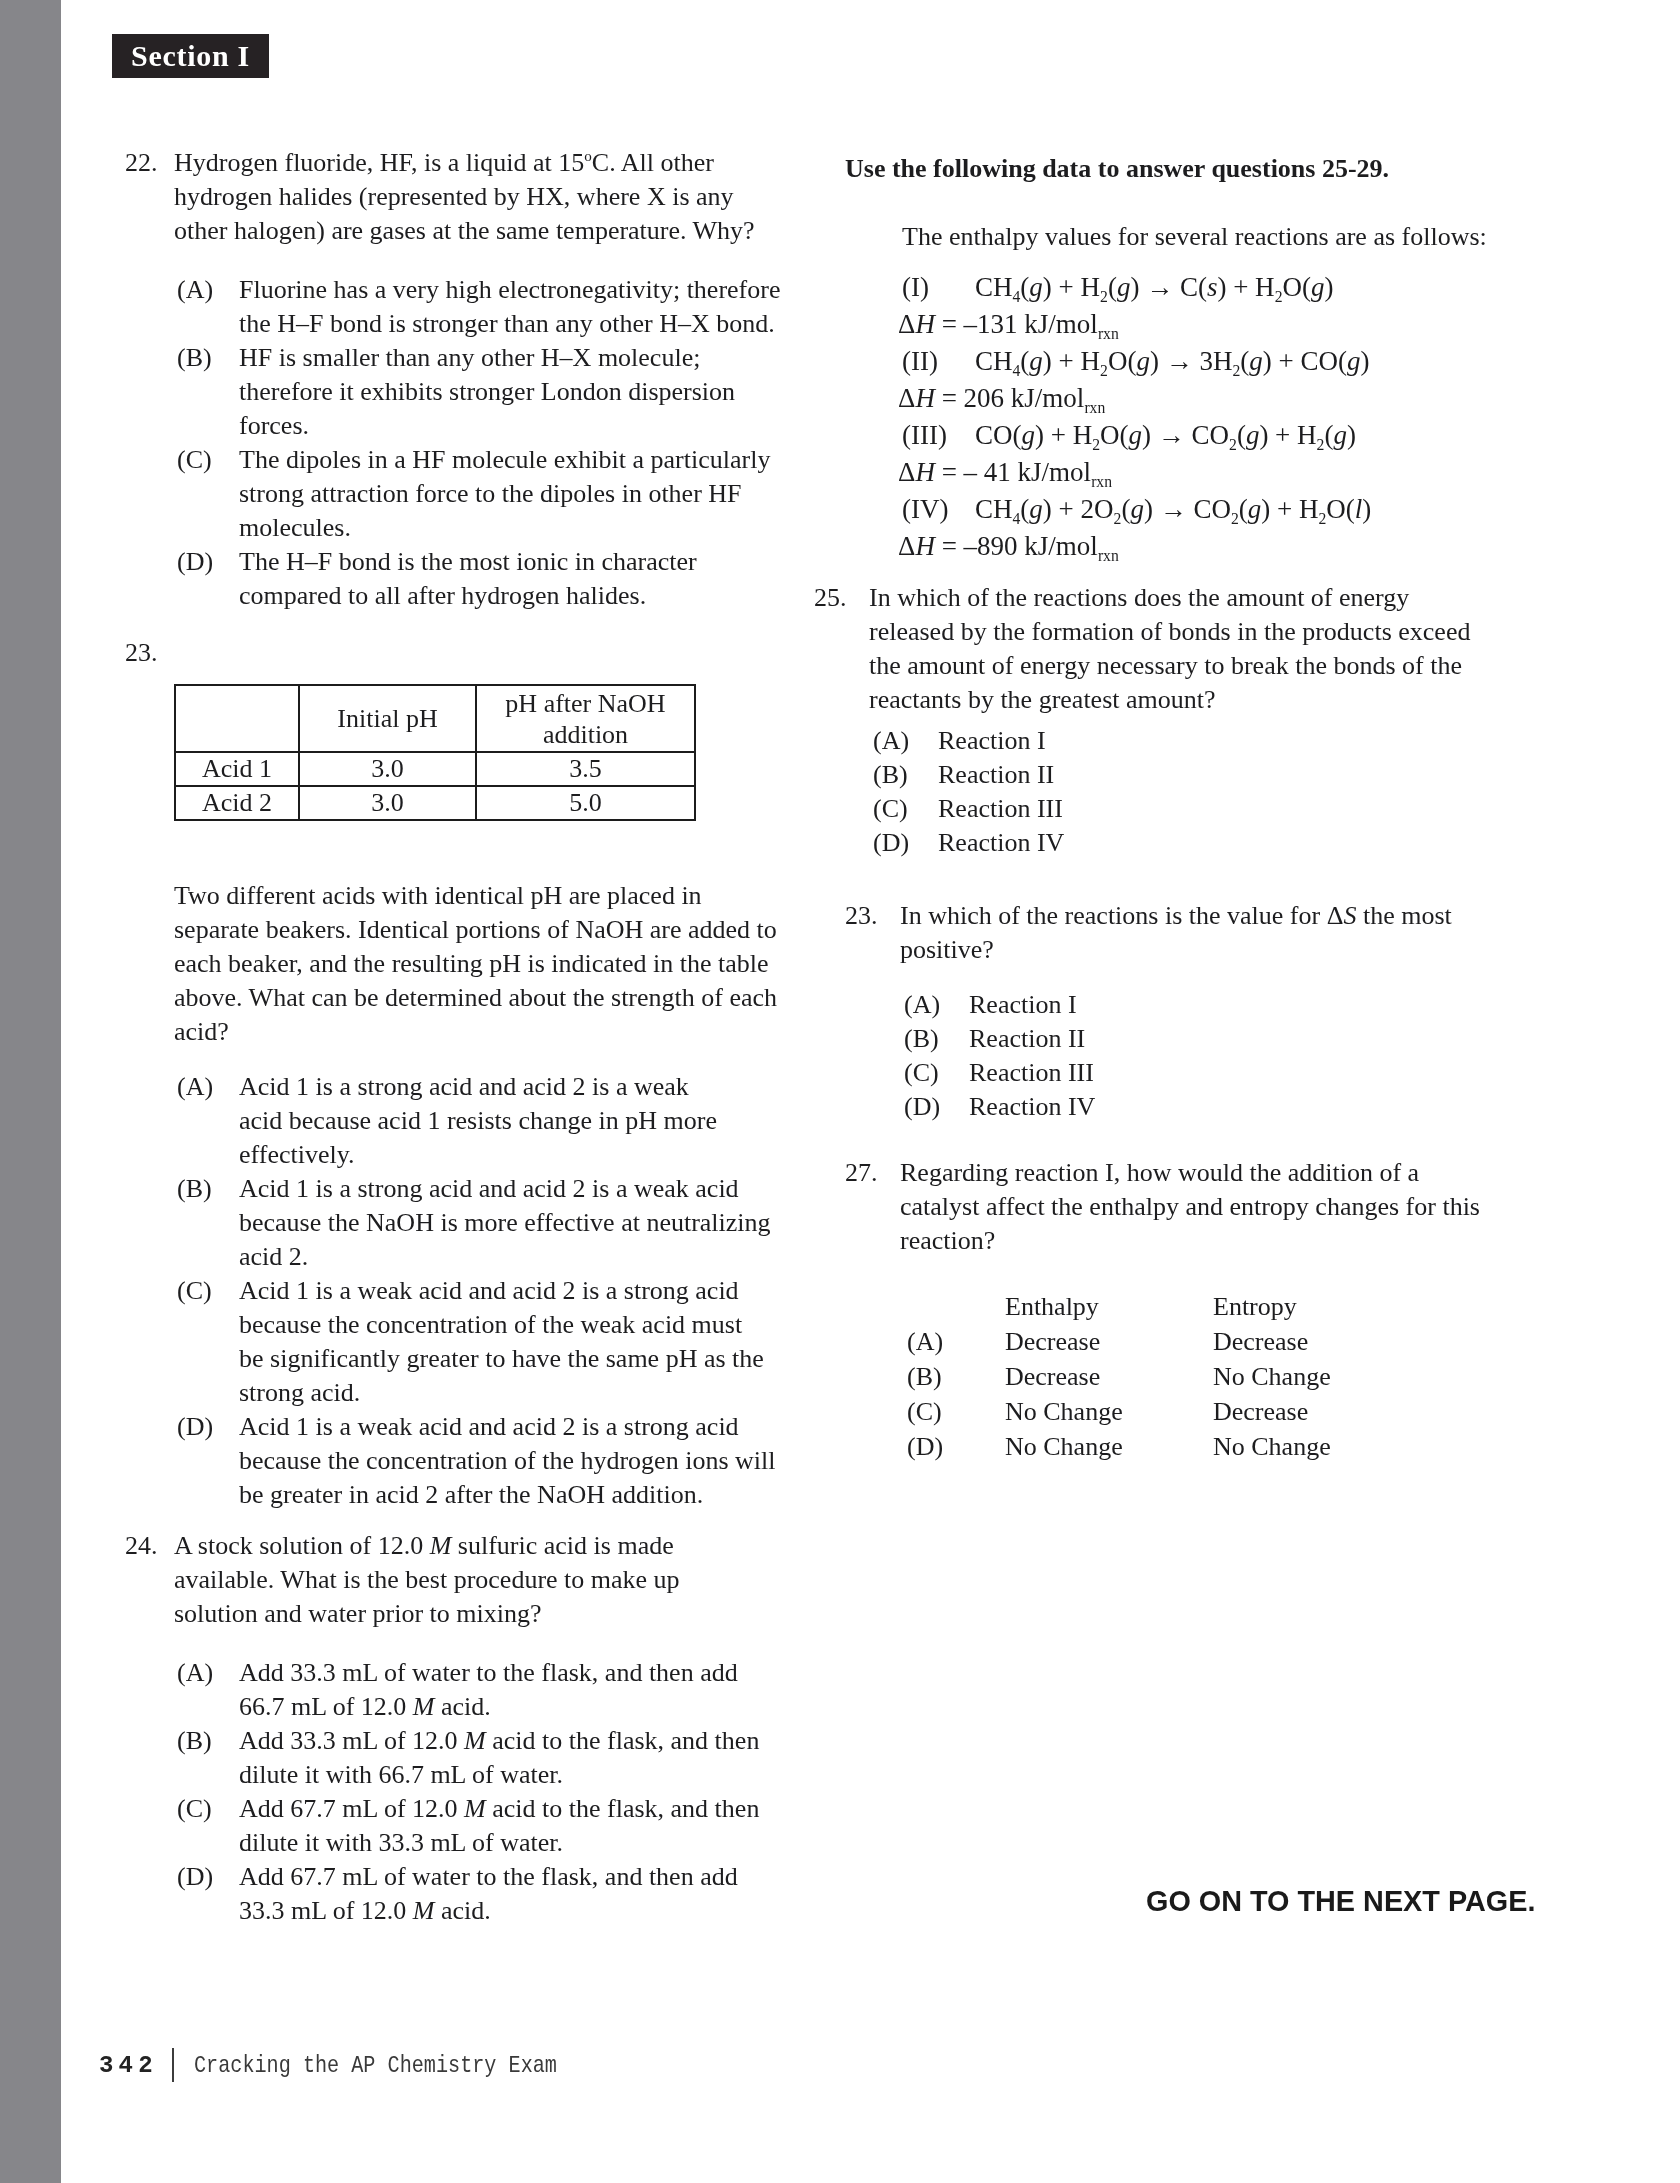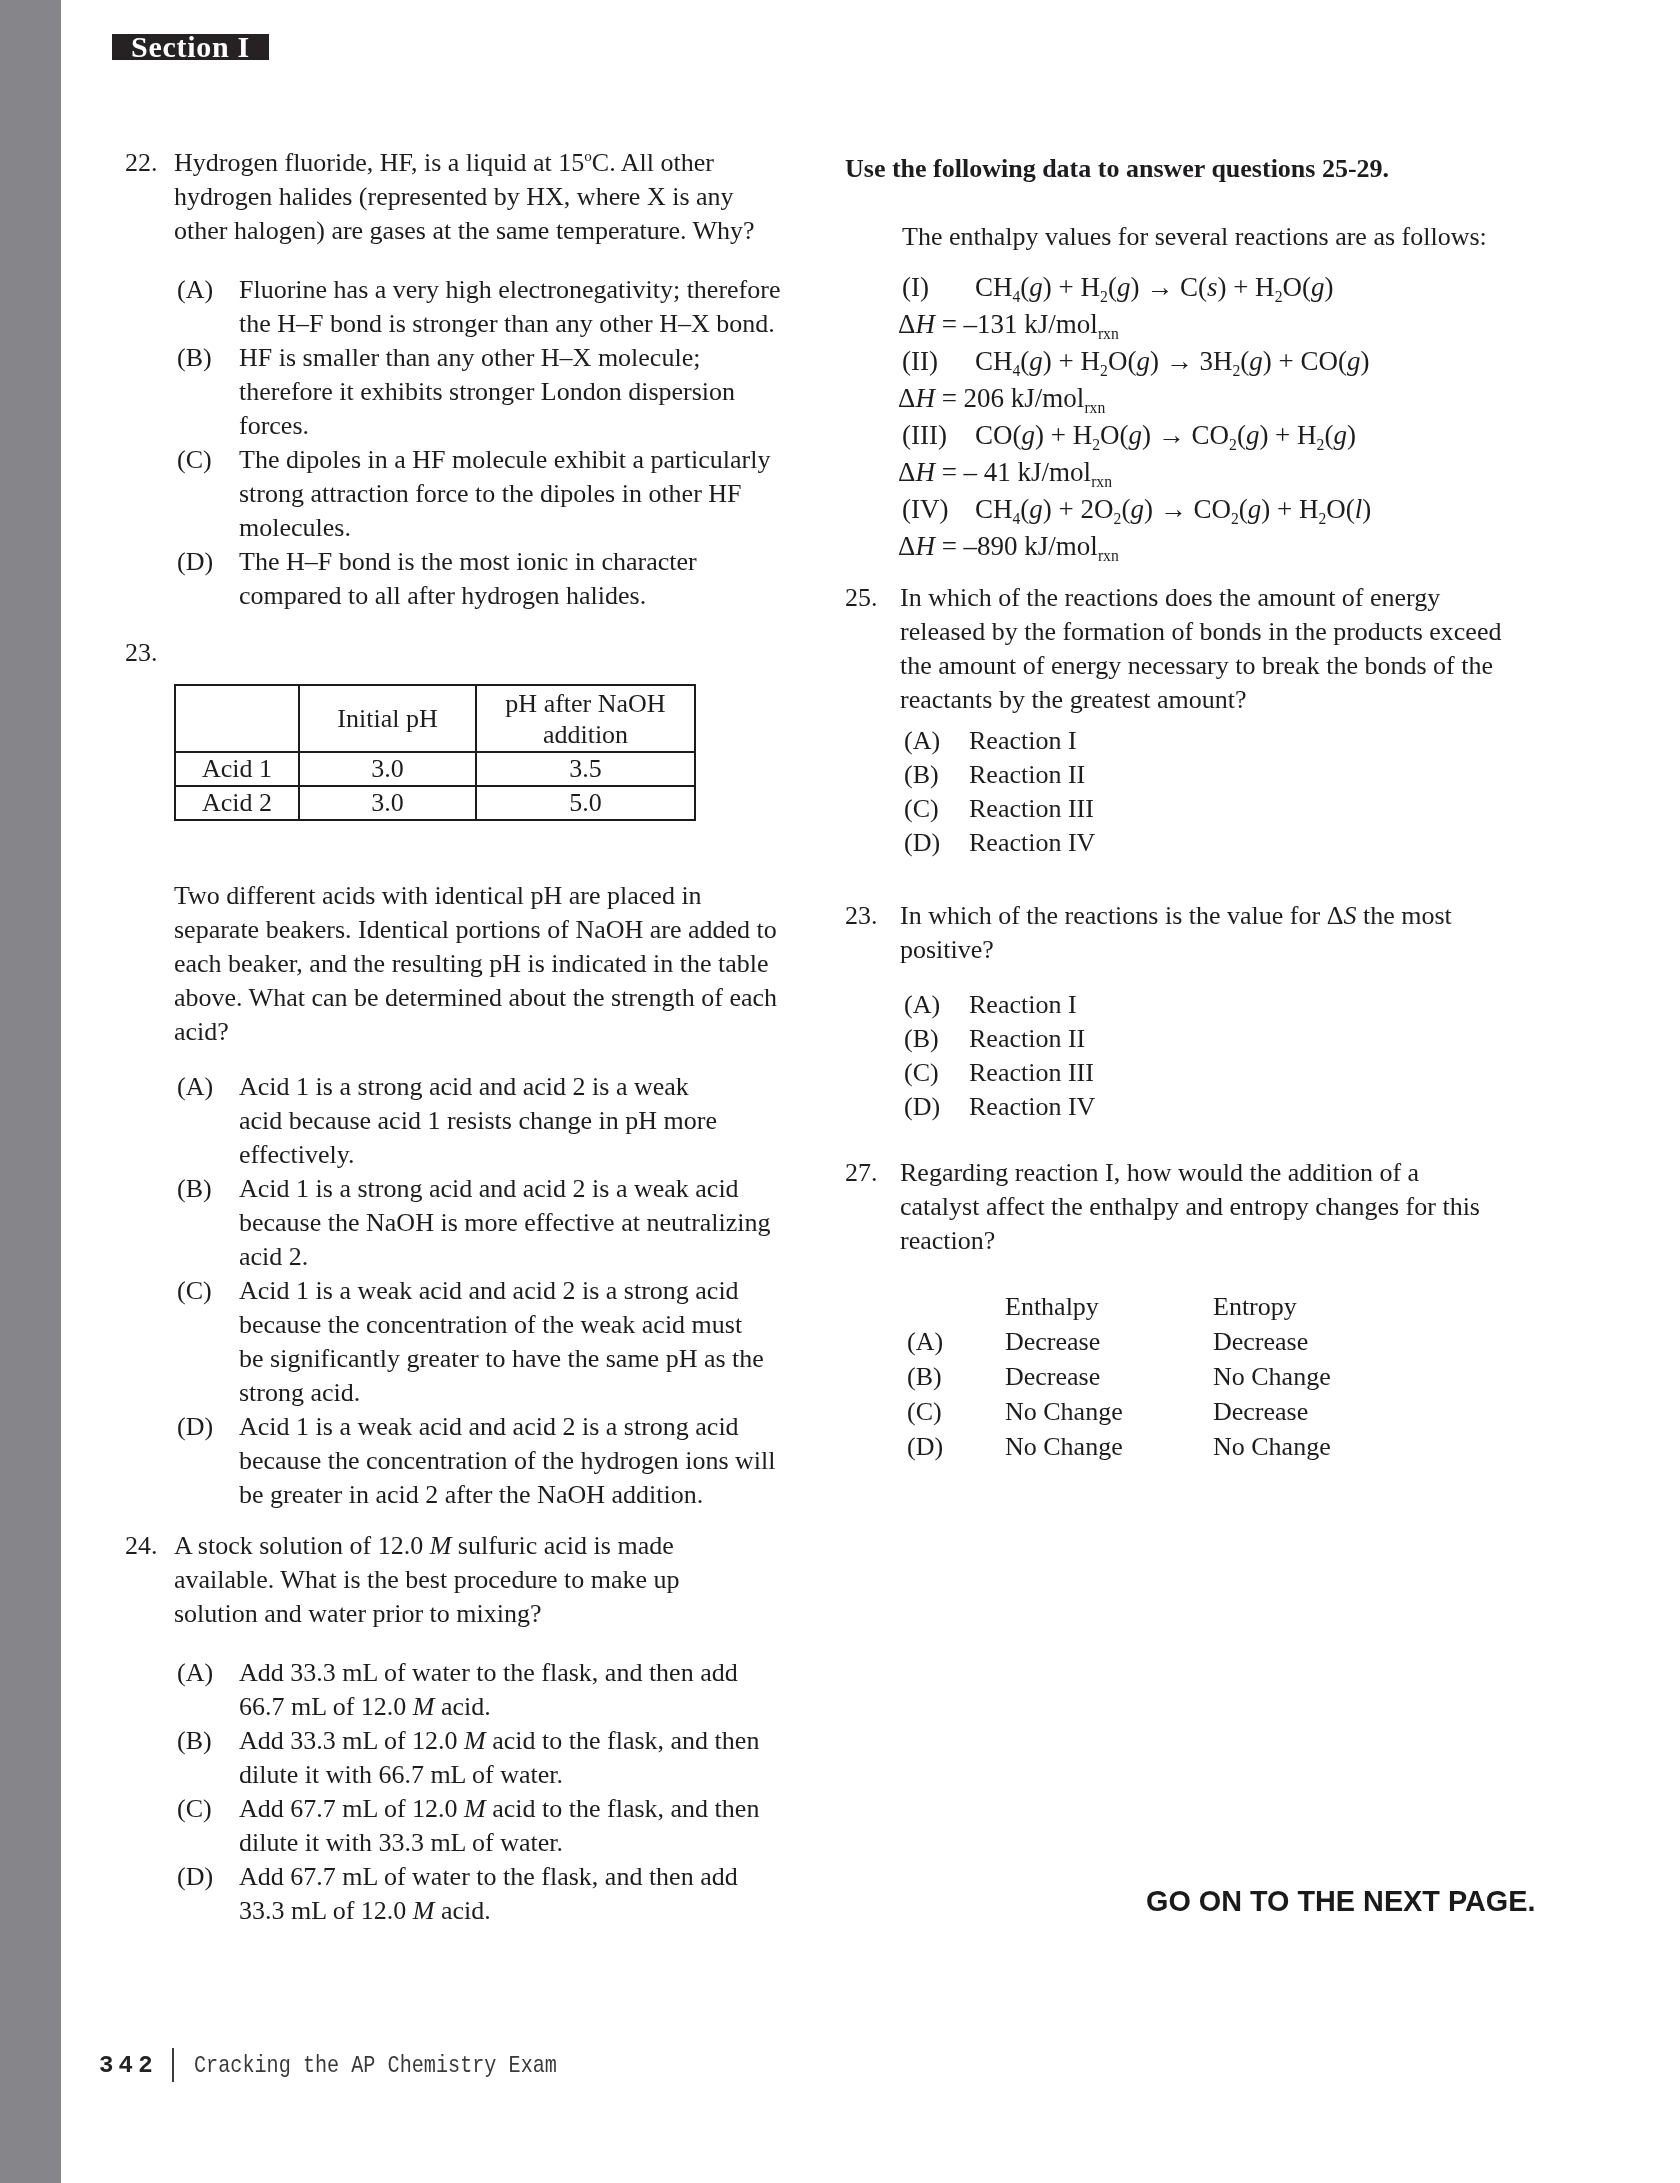--- a/index.html
+++ b/index.html
@@ -3,21 +3,21 @@
 <meta charset="utf-8">
 <style>
   html,body { margin:0; padding:0; background:#e8e8e8; }
   .page {
     position:relative; width:1681px; height:2183px; background:#ffffff;
     font-family:"Liberation Serif", serif; color:var(--ink,#1d1d1f);
     overflow:hidden;
   }
   .edgebar { position:absolute; left:0; top:0; width:61px; height:2183px; background:var(--edge,#86868a); }
   .badge {
-    position:absolute; left:112px; top:34px; width:157px; height:26px;
+    position:absolute; left:112px; top:34px; width:157px; height:44px;
     background:var(--badge,#262224); color:#ffffff;
     display:flex; align-items:center; justify-content:center;
     font-weight:bold; font-size:30px; letter-spacing:0.7px;
   }
   .q { position:absolute; font-size:26px; line-height:34px; }
   .line { white-space:nowrap; }
   .qrow { display:flex; }
   .qnum { width:49px; flex:none; }
   .r .qnum { width:55px; }
   .opts { margin-top:25px; }
@@ -238,21 +238,21 @@
       <div class="line">CO(<i>g</i>) + H<sub>2</sub>O(<i>g</i>) → CO<sub>2</sub>(<i>g</i>) + H<sub>2</sub>(<i>g</i>)</div>
     </div>
     <div class="rxnind line">Δ<i>H</i> = – 41 kJ/mol<sub>rxn</sub></div>
     <div class="rxnrow">
       <div class="rxnlab">(IV)</div>
       <div class="line">CH<sub>4</sub>(<i>g</i>) + 2O<sub>2</sub>(<i>g</i>) → CO<sub>2</sub>(<i>g</i>) + H<sub>2</sub>O(<i>l</i>)</div>
     </div>
     <div class="rxnind line">Δ<i>H</i> = –890 kJ/mol<sub>rxn</sub></div>
   </div>
 
-  <section class="q r" style="left:845px; top:581px; width:780px;">
+  <section class="q r" style="left:814px; top:581px; width:780px;">
     <div class="qrow">
       <div class="qnum">25.</div>
       <div class="stem">
         <div class="line">In which of the reactions does the amount of energy</div>
         <div class="line">released by the formation of bonds in the products exceed</div>
         <div class="line">the amount of energy necessary to break the bonds of the</div>
         <div class="line">reactants by the greatest amount?</div>
       </div>
     </div>
     <div class="opts" style="margin-top:6.5px;">

